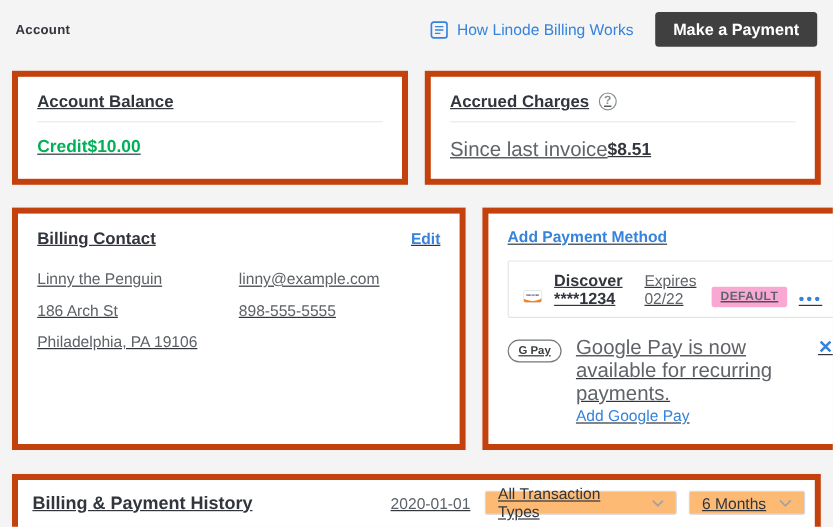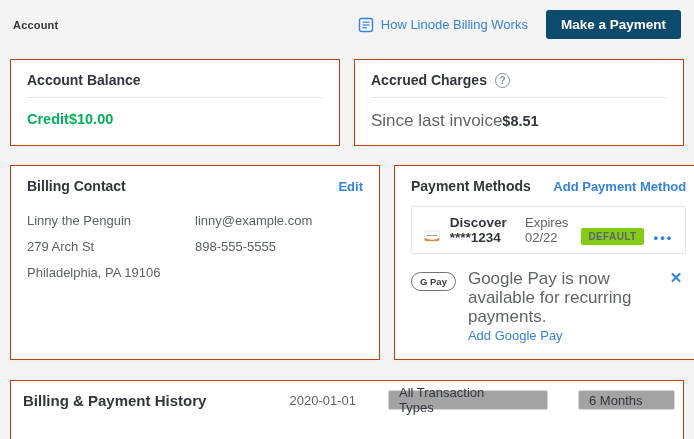--- a/index.html
+++ b/index.html
@@ -17,21 +17,21 @@
     display:flex; align-items:center; justify-content:space-between;
     padding:9px 3px 0 3px; height:40px;
   }
   .page-title { font-size:11px; font-weight:700; color:#32363c; letter-spacing:.2px; }
   .header-actions { display:flex; align-items:center; gap:18px; }
   .docs-link {
     display:flex; align-items:center; gap:7px;
     color:#3683dc; font-size:13px; cursor:pointer; text-decoration:none;
   }
   .primary-btn {
-    background:#0c4a6e; color:#fff; border:none; border-radius:3px;
+    background:#404040; color:#fff; border:none; border-radius:3px;
     font-family:"Liberation Sans", sans-serif;
     font-size:13.5px; font-weight:700; padding:7px 15px; cursor:pointer;
   }
 
   
   .tabs {
     display:flex; gap:27px; margin-top:10px; padding-left:10px;
     border-bottom:1px solid #e3e5e8;
   }
   .tab {
@@ -40,23 +40,24 @@
   }
   .tab.active { color:#32363c; font-weight:700; }
   .tab.active::after {
     content:""; position:absolute; left:0; right:0; bottom:-2px;
     height:3px; background:#3683dc; border-radius:2px;
   }
 
   
   .grid-row { display:flex; gap:14px; margin-top:19px; }
   .card {
-    background:#fff; border:1px solid #c2410c;
+    background:#fff; border:5px solid #c2410c;
     box-shadow:0 0 4px rgba(0,0,0,.04);
     flex:1;
+    text-decoration:underline;
   }
   .card-pad { padding:12px 16px 14px 16px; }
   .card-title-row { display:flex; align-items:center; justify-content:space-between; }
   .card-title { font-size:14px; font-weight:700; color:#32363c; display:flex; align-items:center; gap:8px; }
   .divider { height:1px; background:#e9eaeb; margin:9px 0 0 0; }
   .blue-link { color:#3683dc; font-size:13px; font-weight:700; text-decoration:none; cursor:pointer; }
   .blue-link.normal { font-weight:400; }
 
   .value-row { display:flex; align-items:center; margin-top:13px; }
   .green { color:#00b159; font-weight:700; font-size:14.5px; }
@@ -77,21 +78,21 @@
 
   
   .pm-row {
     display:flex; align-items:flex-end; gap:10px;
     border:1px solid #e3e5e8; border-radius:2px;
     padding:8px 12px; margin-top:12px;
   }
   .pm-name { font-weight:700; color:#32363c; font-size:13.5px; }
   .pm-exp { color:#606469; font-size:13px; }
   .badge {
-    background:#84cc16; color:#5d646d; font-size:10px; font-weight:700;
+    background:#f9a8d4; color:#5d646d; font-size:10px; font-weight:700;
     letter-spacing:.4px; padding:3px 7px; border-radius:2px;
   }
   .dots { color:#3683dc; font-size:13px; letter-spacing:2px; margin-left:auto; cursor:pointer; font-weight:700; }
 
   .gpay-row { display:flex; align-items:flex-start; gap:12px; margin-top:15px; }
   .gpay-pill {
     border:1.5px solid #747775; border-radius:11px; color:#3c4043;
     font-size:9.5px; font-weight:700; padding:3px 8px; margin-top:3px; white-space:nowrap;
   }
   .gpay-text { line-height:19px; }
@@ -101,22 +102,22 @@
   .history-card { margin-top:20px; height:130px; }
   .history-header {
     display:flex; align-items:center; justify-content:space-between;
     padding:7px 8px 7px 12px; min-height:38px;
   }
   .history-title { font-size:15px; font-weight:700; color:#32363c; }
   .filters { display:flex; align-items:center; gap:10px; }
   .date-text { color:#5d6267; font-size:13px; margin-right:2px; }
   .select {
     display:flex; align-items:center; justify-content:space-between;
-    border:1px solid #d6d9dc; background:#a3a3a3; border-radius:2px;
-    height:20px; padding:0 10px; cursor:pointer; gap:10px;margin-left:20px;
+    border:1px solid #d6d9dc; background:#fdba74; border-radius:2px;
+    height:20px; padding:0 10px; cursor:pointer; gap:10px;
   }
   .select.w-lg { width:160px; }
   .select.w-sm { width:97px; }
   .select span { color:#32363c; font-size:13px; }
 </style>
 </head>
 <body>
 
 <div class="page">
 
@@ -166,33 +167,32 @@
 
   <div class="grid-row row2">
     <section class="card card-pad">
       <div class="card-title-row">
         <h2 class="card-title">Billing Contact</h2>
         <a class="blue-link">Edit</a>
       </div>
       <div class="contact-cols">
         <div class="contact-col">
           <div>Linny the Penguin</div>
-          <div>279 Arch St</div>
+          <div>186 Arch St</div>
           <div>Philadelphia, PA 19106</div>
         </div>
         <div class="contact-col">
           <div>linny@example.com</div>
           <div>898-555-5555</div>
         </div>
       </div>
     </section>
 
     <section class="card card-pad">
       <div class="card-title-row">
-        <h2 class="card-title">Payment Methods</h2>
         <a class="blue-link">Add Payment Method</a>
       </div>
 
       <div class="pm-row">
         <svg width="27" height="18" viewBox="0 0 27 18">
           <rect x="0.5" y="0.5" width="26" height="17" rx="2.5" fill="#fff" stroke="#d5d8dc"></rect>
           <path d="M1 12.5 C 9 16.5 19 16.5 26 12 L26 15 a2.5 2.5 0 0 1 -2.5 2.5 L3.5 17.5 a2.5 2.5 0 0 1 -2.5 -2.5 Z" fill="#f58220"></path>
           <text x="13.5" y="8.6" font-size="3.6" font-weight="bold" text-anchor="middle" fill="#2b2d42" font-family="Liberation Sans, sans-serif">DISCOVER</text>
         </svg>
         <span class="pm-name">Discover ****1234</span>

